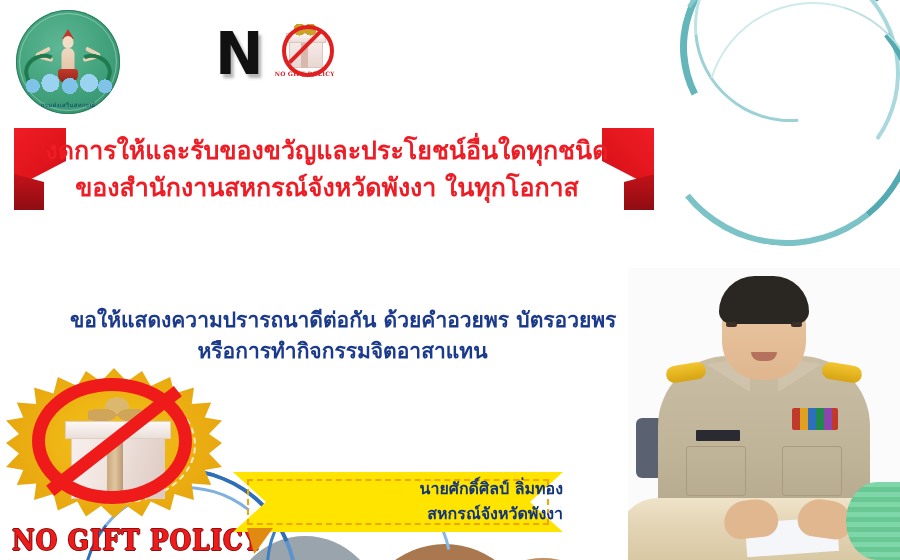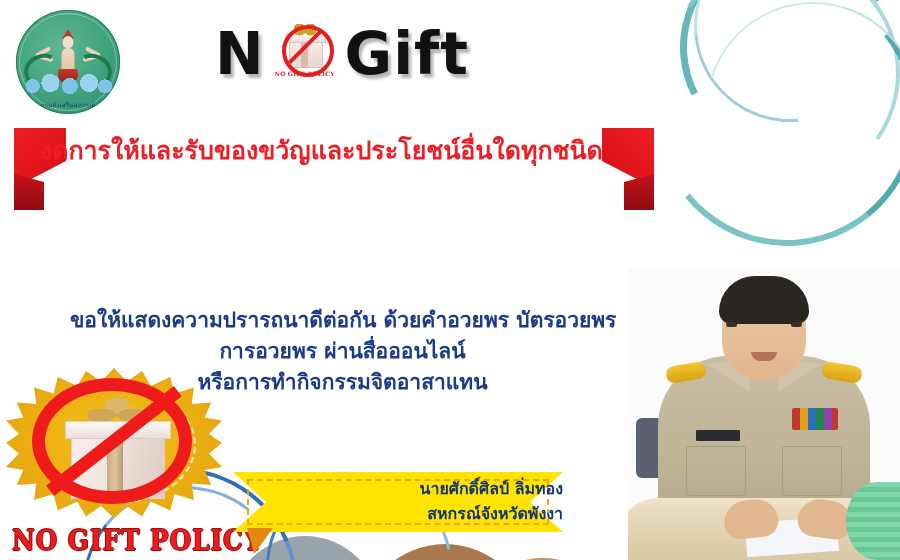--- a/index.html
+++ b/index.html
@@ -167,21 +167,21 @@
     background:linear-gradient(-135deg,#ef1d26 0%,#e0141c 60%,#c21018 100%);
     clip-path:polygon(0 0,100% 0,100% 100%,0 55%);
   }
   #redband .tailR .bot{
     position:absolute;right:0;top:46px;width:30px;height:36px;
     background:linear-gradient(#c4121a,#8e0d13);
     clip-path:polygon(0 22%,100% 0,100% 100%,0 100%);
   }
   #redband .rlines{
     position:absolute;left:26px;right:40px;top:4px;
-    text-align:left;
+    text-align:center;
   }
   .rline{
     font-family:"DejaVu Sans","Liberation Sans",sans-serif;
     font-weight:bold;color:#ee1c25;
     font-size:25px;line-height:37px;white-space:nowrap;
   }
 
   
   #blueblock{
     position:absolute;left:70px;top:305px;width:545px;text-align:center;
@@ -420,40 +420,39 @@
         <span class="gbox"></span>
         <span class="gband"></span>
         <span class="glid"></span>
         <span class="gbow"></span>
         <span class="ban"></span>
         <span class="slash"></span>
       </span>
       <span class="minitext">NO GIFT POLICY</span>
     </span>
 
-    <span class="tword">Gift</span>
   </div>
 
   <div id="redband">
     <div class="tailL">
       <div class="top"></div>
       <div class="bot"></div>
     </div>
     <div class="tailR">
       <div class="top"></div>
       <div class="bot"></div>
     </div>
     <div class="rlines">
       <div class="rline">งดการให้และรับของขวัญและประโยชน์อื่นใดทุกชนิด</div>
+      <div class="rline">ของสำนักงานสหกรณ์จังหวัดพังงา ในทุกโอกาส</div>
     </div>
   </div>
 
   <div id="blueblock">
     <div class="bline">ขอให้แสดงความปรารถนาดีต่อกัน ด้วยคำอวยพร บัตรอวยพร</div>
-    <div class="bline">การอวยพร ผ่านสื่อออนไลน์</div>
     <div class="bline">หรือการทำกิจกรรมจิตอาสาแทน</div>
   </div>
 
   <div id="badge">
     <div class="burst"></div>
     <div class="dashring"></div>
     <div class="gift">
       <div class="box"></div>
       <div class="vband"></div>
       <div class="lid"></div>

